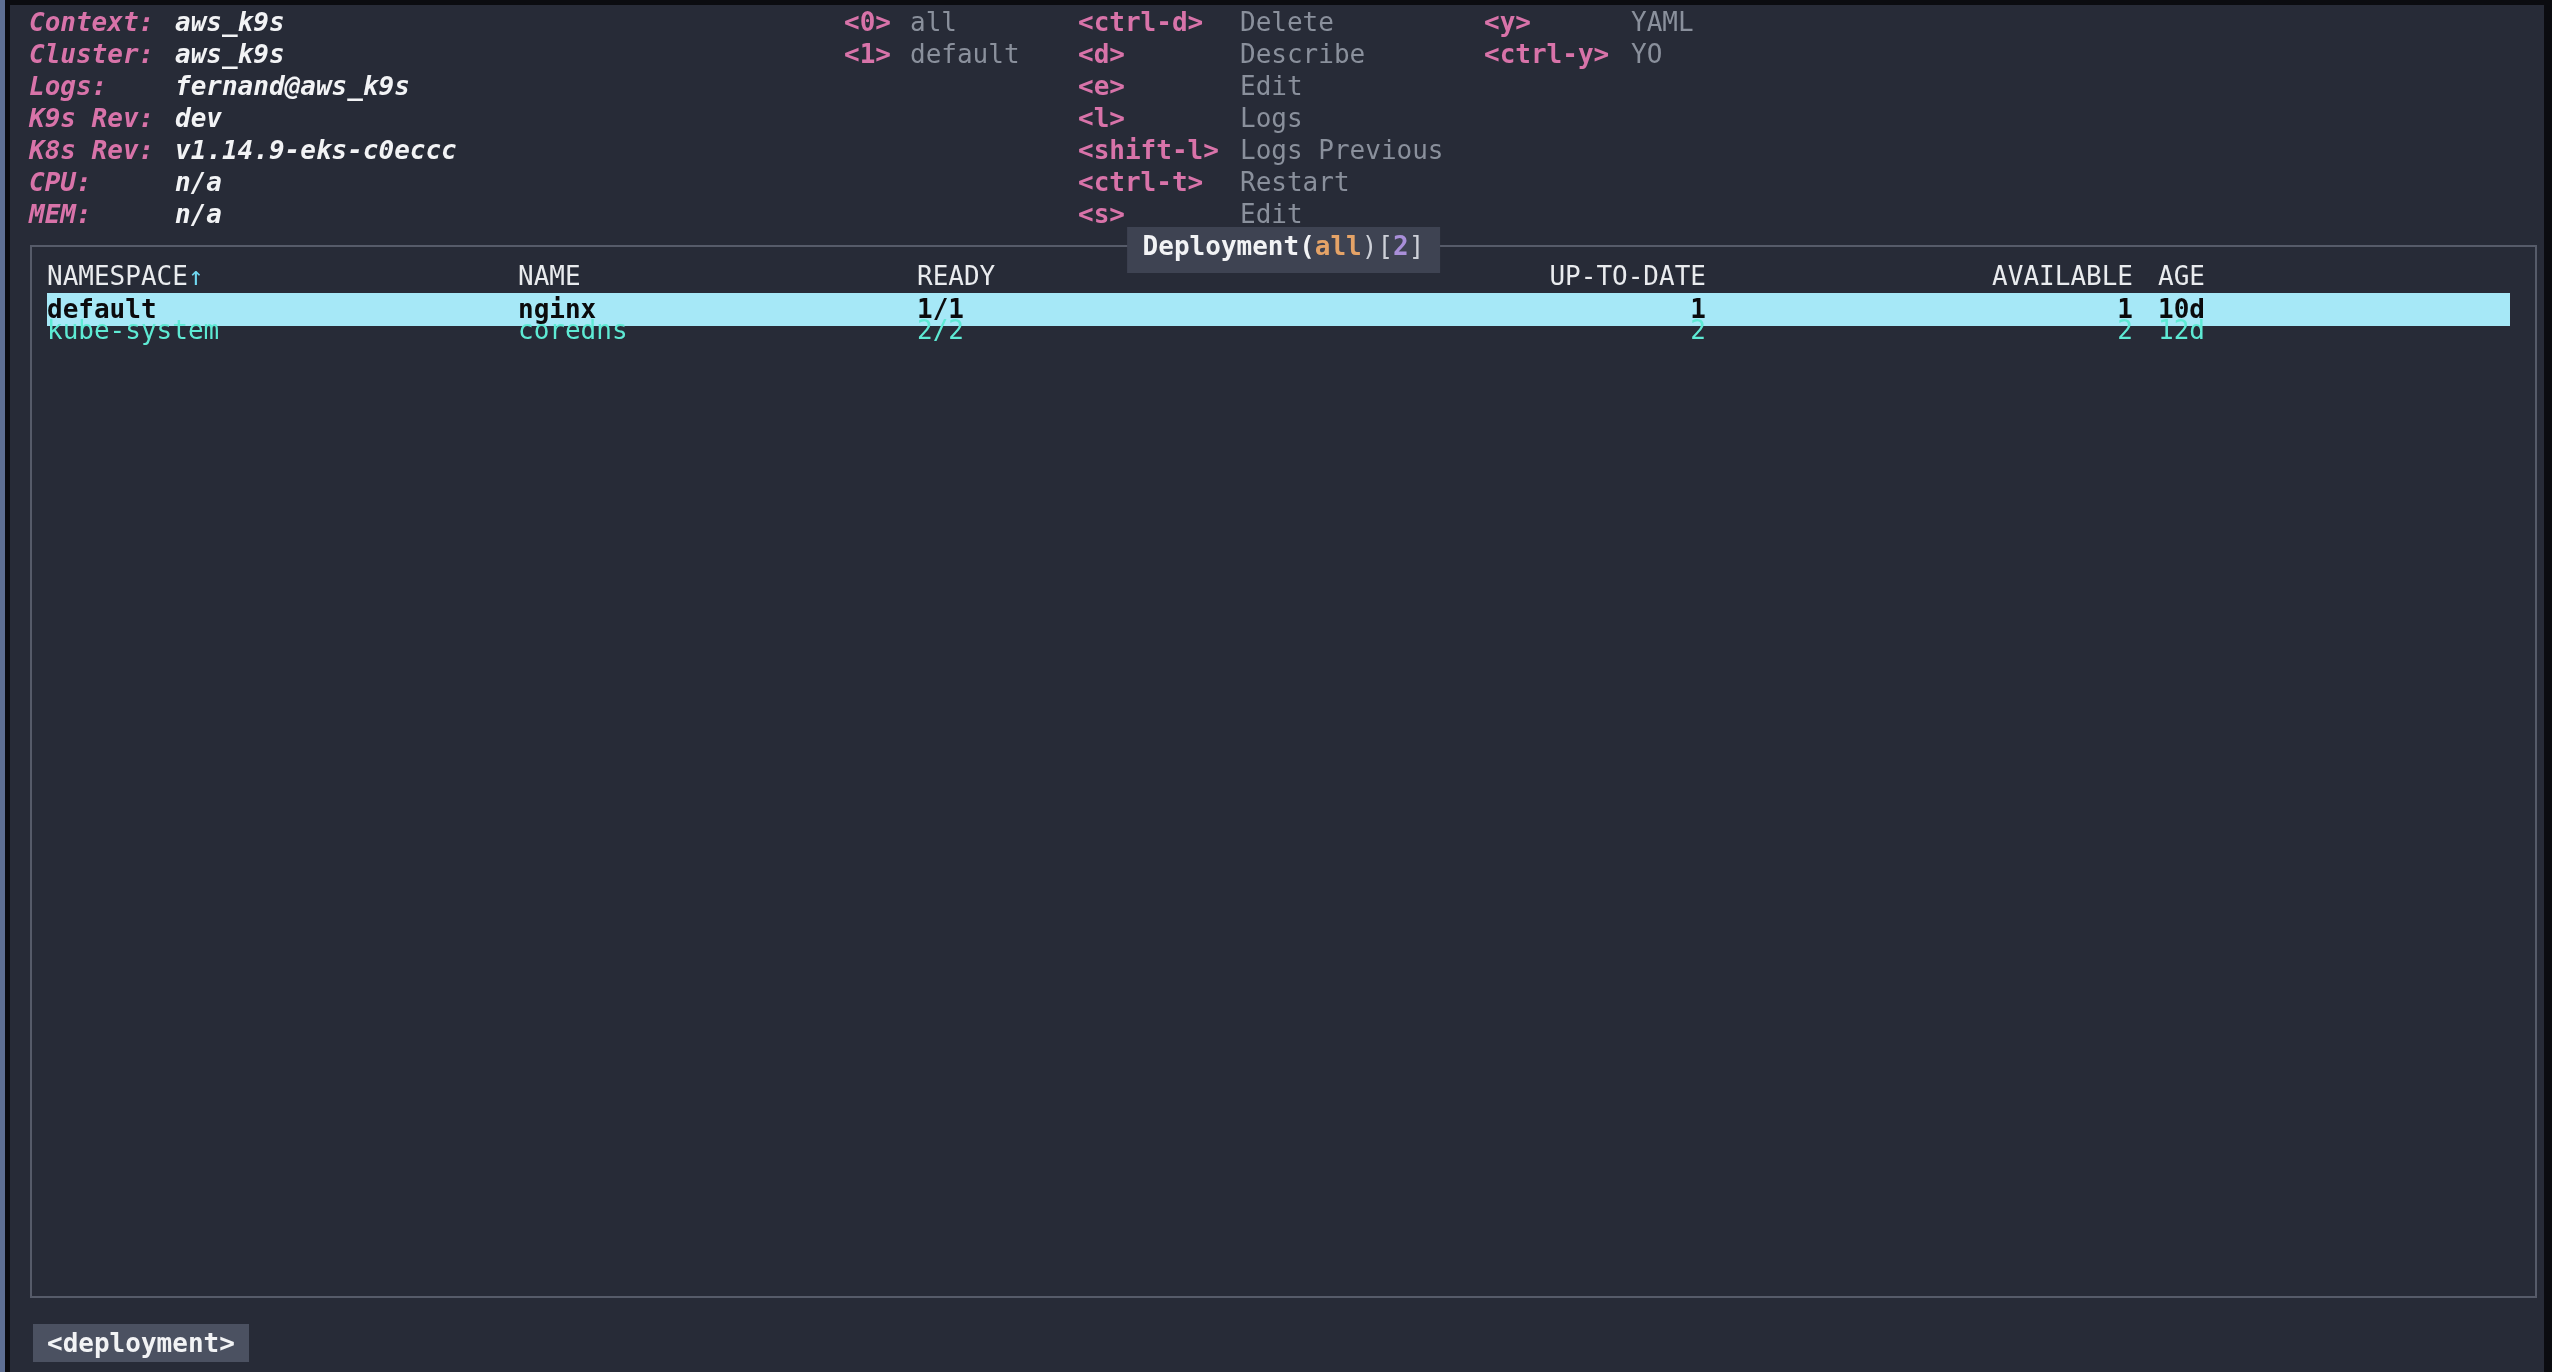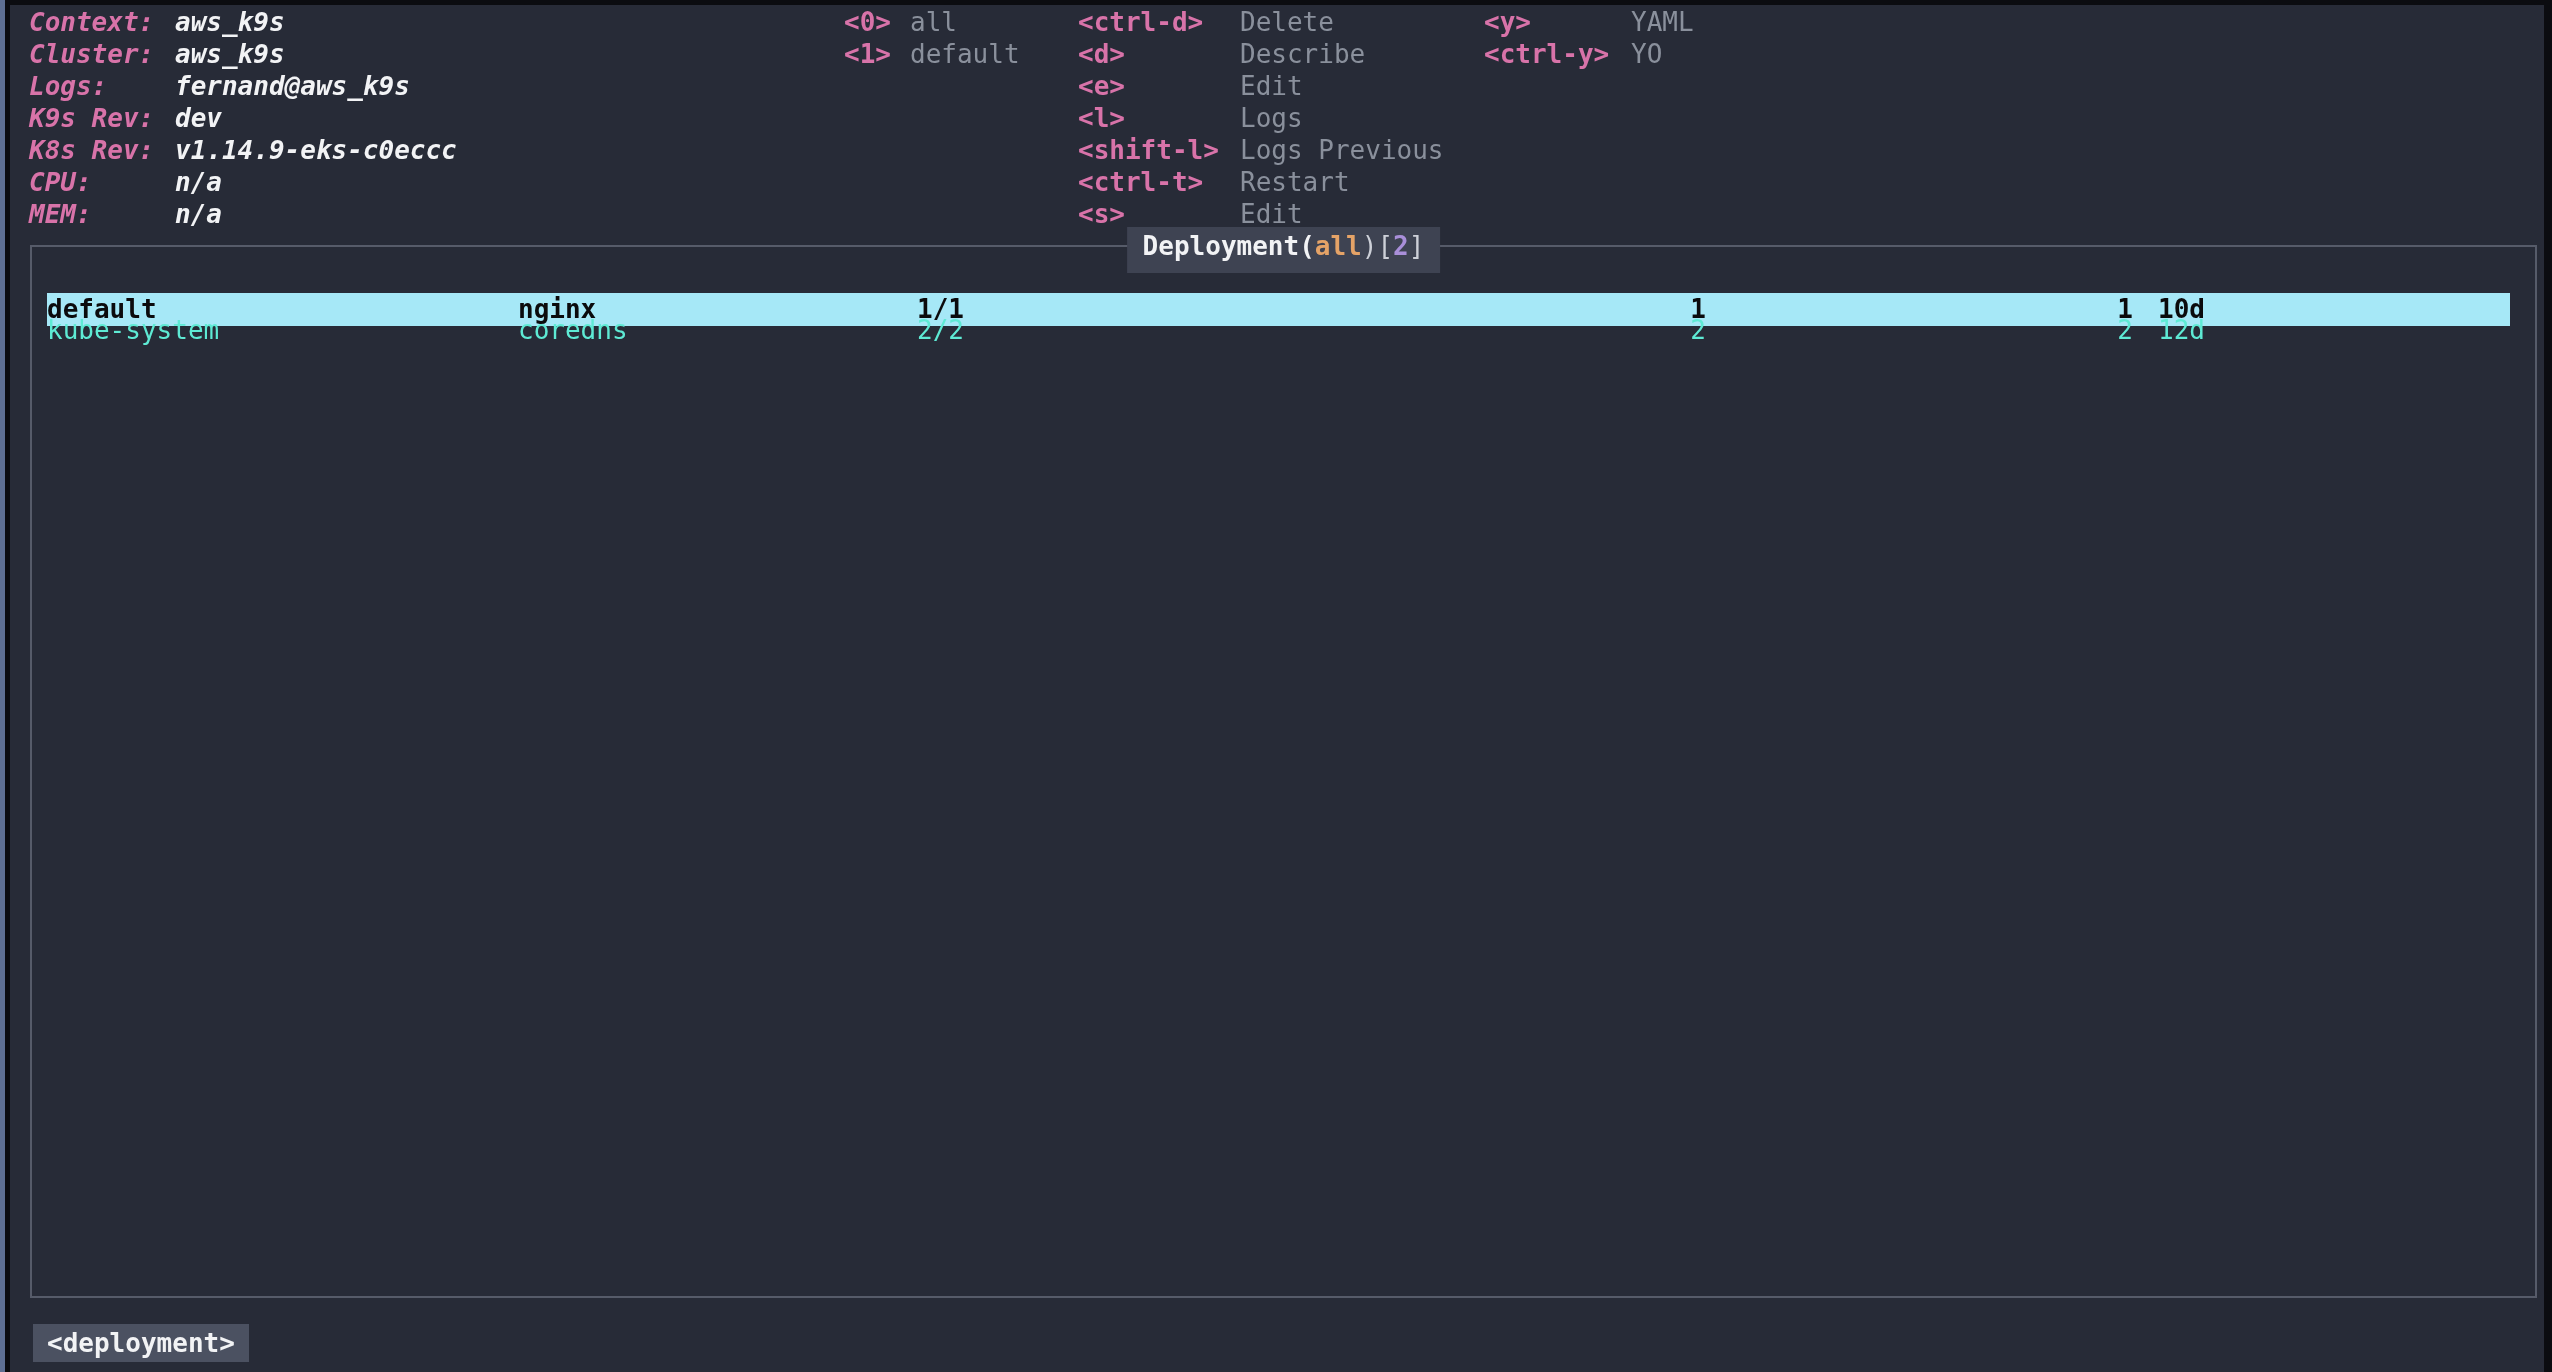--- a/index.html
+++ b/index.html
@@ -92,20 +92,28 @@
     <div class="menu-row"><span class="pink menu-key">&lt;y&gt;</span><span class="gray">YAML</span></div>
     <div class="menu-row"><span class="pink menu-key">&lt;ctrl-y&gt;</span><span class="gray">YO</span></div>
   </div>
 
 
   <div class="abs table-box">
     <div class="box-title">
       <span class="white-b">Deployment(</span><span class="orange">all</span><span class="dim-punct">)[</span><span class="purple">2</span><span class="dim-punct">]</span>
     </div>
 
+    <div class="th-row">
+      <span class="cell c-ns"><span>NAMESPACE</span><span class="sort-arrow">↑</span></span>
+      <span class="cell c-name">NAME</span>
+      <span class="cell c-ready">READY</span>
+      <span class="cell c-utd">UP-TO-DATE</span>
+      <span class="cell c-avail">AVAILABLE</span>
+      <span class="cell c-age">AGE</span>
+    </div>
 
     <div class="row row-selected">
       <div class="hl"></div>
       <span class="cell c-ns">default</span>
       <span class="cell c-name">nginx</span>
       <span class="cell c-ready">1/1</span>
       <span class="cell c-utd">1</span>
       <span class="cell c-avail">1</span>
       <span class="cell c-age">10d</span>
     </div>

